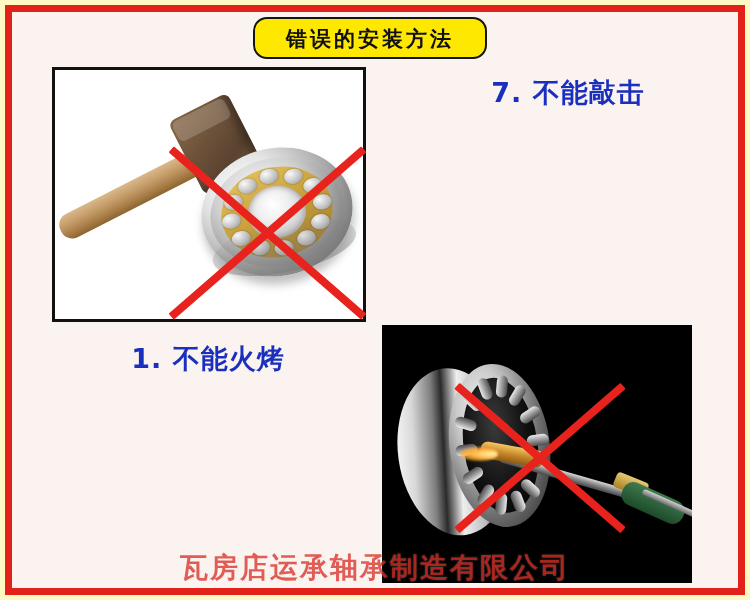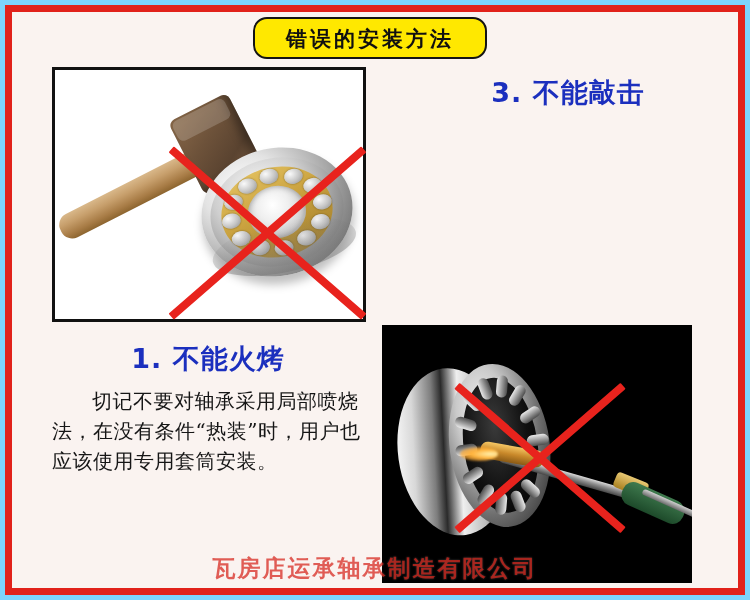--- a/index.html
+++ b/index.html
@@ -3,21 +3,21 @@
 <meta charset="utf-8">
 <style>
   html,body{margin:0;padding:0;}
   body{
     width:750px;height:600px;overflow:hidden;
     background:#fdf6f3;
     font-family:"Liberation Serif", serif;
   }
   #poster{
     position:relative;width:750px;height:600px;
-    background:#7dd3fc;
+    background:#fef9c3;
     box-sizing:border-box;
   }
   
   .frame{
     position:absolute;left:5px;top:5px;right:5px;bottom:5px;
     border:7px solid #e1211a;
     box-sizing:border-box;
     pointer-events:none;
     z-index:6;
   }
@@ -216,21 +216,21 @@
   #sec2{left:52px;top:344px;width:312px;}
   #sec2 .sec-head{text-align:center;margin-bottom:12px;}
 
   
   .watermark{
     position:absolute;left:0;top:551px;width:750px;height:34px;
     z-index:5;
     display:flex;align-items:center;justify-content:center;
     font-family:"DejaVu Sans", sans-serif;
     font-weight:700;
-    font-size:23px;
+    font-size:28px;
     letter-spacing:2px;
     color:rgba(214,33,24,.72);
     text-shadow:0 0 2px rgba(255,255,255,.25);
     pointer-events:none;
     white-space:nowrap;
     text-align:center;
   }
 </style>
 </head>
 <body>
@@ -270,26 +270,25 @@
       </div>
     </div>
   </div>
 
   <div class="xmark x1">
     <span class="a"></span>
     <span class="b"></span>
   </div>
 
   <div class="sec" id="sec1">
-    <div class="sec-head">3. 不能敲击</div>
+    <div class="sec-head">7. 不能敲击</div>
   </div>
 
   <div class="sec" id="sec2">
     <div class="sec-head">1. 不能火烤</div>
-    <div class="sec-body"><span class="indent"></span><span>切记不要对轴承采用局部喷烧法，在没有条件“热装”时，用户也应该使用专用套筒安装。</span></div>
   </div>
 
   <div class="photo2">
     <div class="bearing2">
       <div class="face"></div>
       <div class="face2"></div>
       <div class="inner-dark"></div>
       <div class="rollers2" id="rollers2">
           <i style="left: 78px; top: 72px; transform: rotate(90deg);"></i>
           <i style="left: 74.4349px; top: 98.033px; transform: rotate(115.714deg);"></i>

